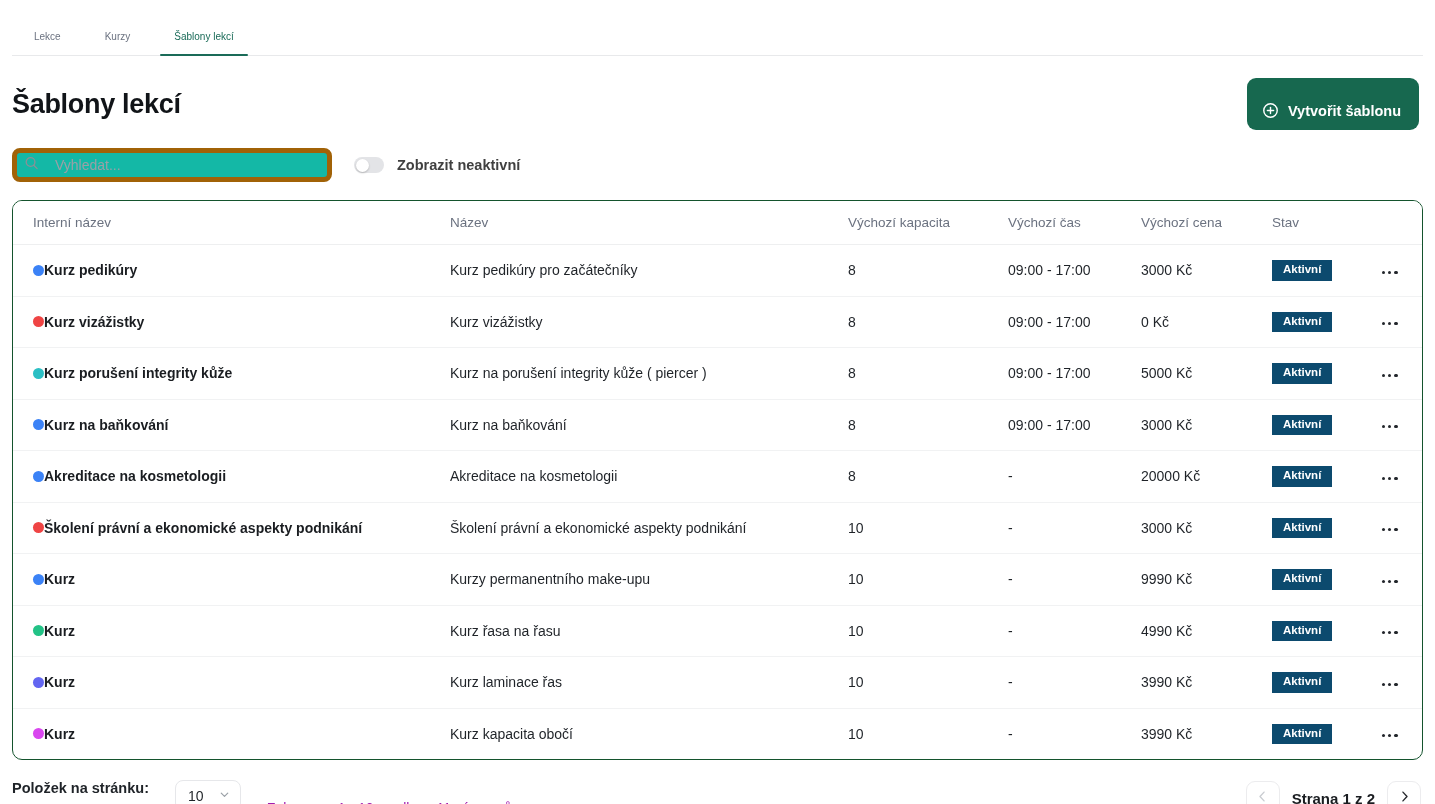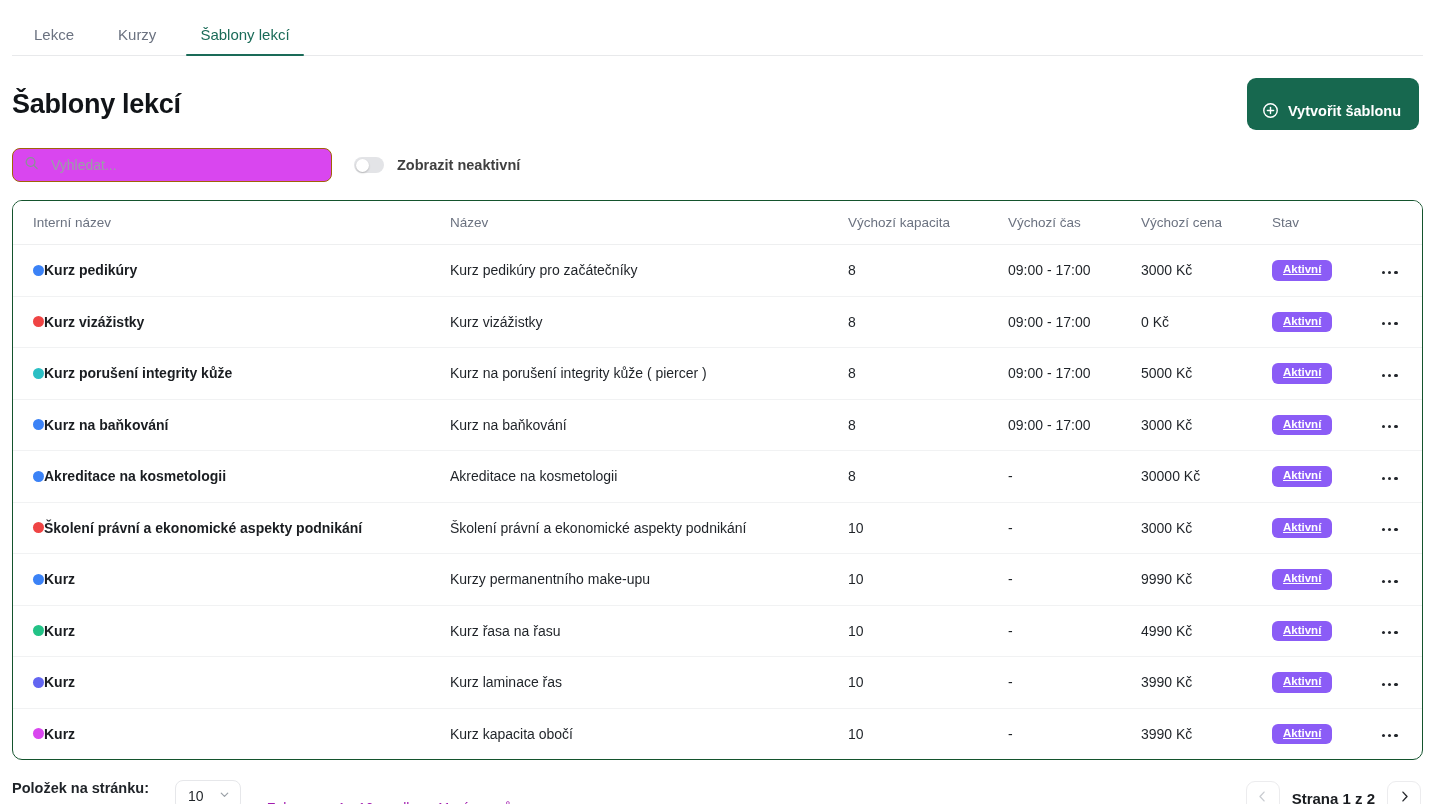--- a/index.html
+++ b/index.html
@@ -25,21 +25,21 @@
   .tabbar::after {
     content: "";
     position: absolute;
     left: 12px; right: 12px; bottom: 0;
     height: 1px;
     background: #e8e9eb;
   }
   .tab {
     position: relative;
     padding: 0 22px 14px 22px;
-    font-size: 15px;
+    font-size: 10px;
     color: #6b7280;
     line-height: 1;
     cursor: pointer;
     background: none;
     border: none;
     font-family: inherit;
     z-index: 1;
   }
   .tab.active {
     color: #1a6b58;
@@ -91,27 +91,27 @@
     padding: 18px 12px 0 12px;
   }
   .search-box {
     position: relative;
     width: 320px;
     height: 34px;
   }
   .search-box input {
     width: 100%;
     height: 100%;
-    border: 1px solid #a16207;
+    border: 5px solid #a16207;
     border-radius: 8px;
     padding: 0 12px 0 38px;
     font-size: 14px;
     font-family: inherit;
     color: #1f2328;
-    background: #d946ef;
+    background: #14b8a6;
     outline: none;
   }
   .search-box input::placeholder { color: #9aa0a6; }
   .search-icon {
     position: absolute;
     left: 12px; top: 50%;
     transform: translateY(-50%);
     pointer-events: none;
     color: #8b9096;
   }
@@ -180,28 +180,27 @@
   .internal-cell { display: flex; align-items: center; }
   .dot {
     width: 11px; height: 11px;
     border-radius: 50%;
     flex: none;
   }
   .internal-text { font-weight: 700; font-size: 14px; color: #1a1d21; }
 
   .badge {
     display: inline-block;
-    background: #8b5cf6;
+    background: #0c4a6e;
     color: #fff;
     font-size: 11.5px;
     font-weight: 700;
-    border-radius: 6px;
+    border-radius: 0;
     padding: 4px 11px 5px 11px;
     line-height: 1;
-    text-decoration: underline;
   }
   .kebab {
     display: inline-flex;
     gap: 3px;
     align-items: center;
     justify-content: center;
     background: none; border: none;
     cursor: pointer;
     padding: 6px;
   }
@@ -387,21 +386,21 @@
         <tr>
           <td class="c-internal">
             <span class="internal-cell">
               <span class="dot" style="background: rgb(59, 130, 246);"></span>
               <span class="internal-text">Akreditace na kosmetologii</span>
             </span>
           </td>
           <td class="c-name">Akreditace na kosmetologii</td>
           <td class="c-cap">8</td>
           <td class="c-time dash">-</td>
-          <td class="c-price">30000 Kč</td>
+          <td class="c-price">20000 Kč</td>
           <td class="c-state"><span class="badge">Aktivní</span></td>
           <td class="c-act"><button class="kebab">
               <i></i>
               <i></i>
               <i></i>
             </button></td>
         </tr>
         <tr>
           <td class="c-internal">
             <span class="internal-cell">

